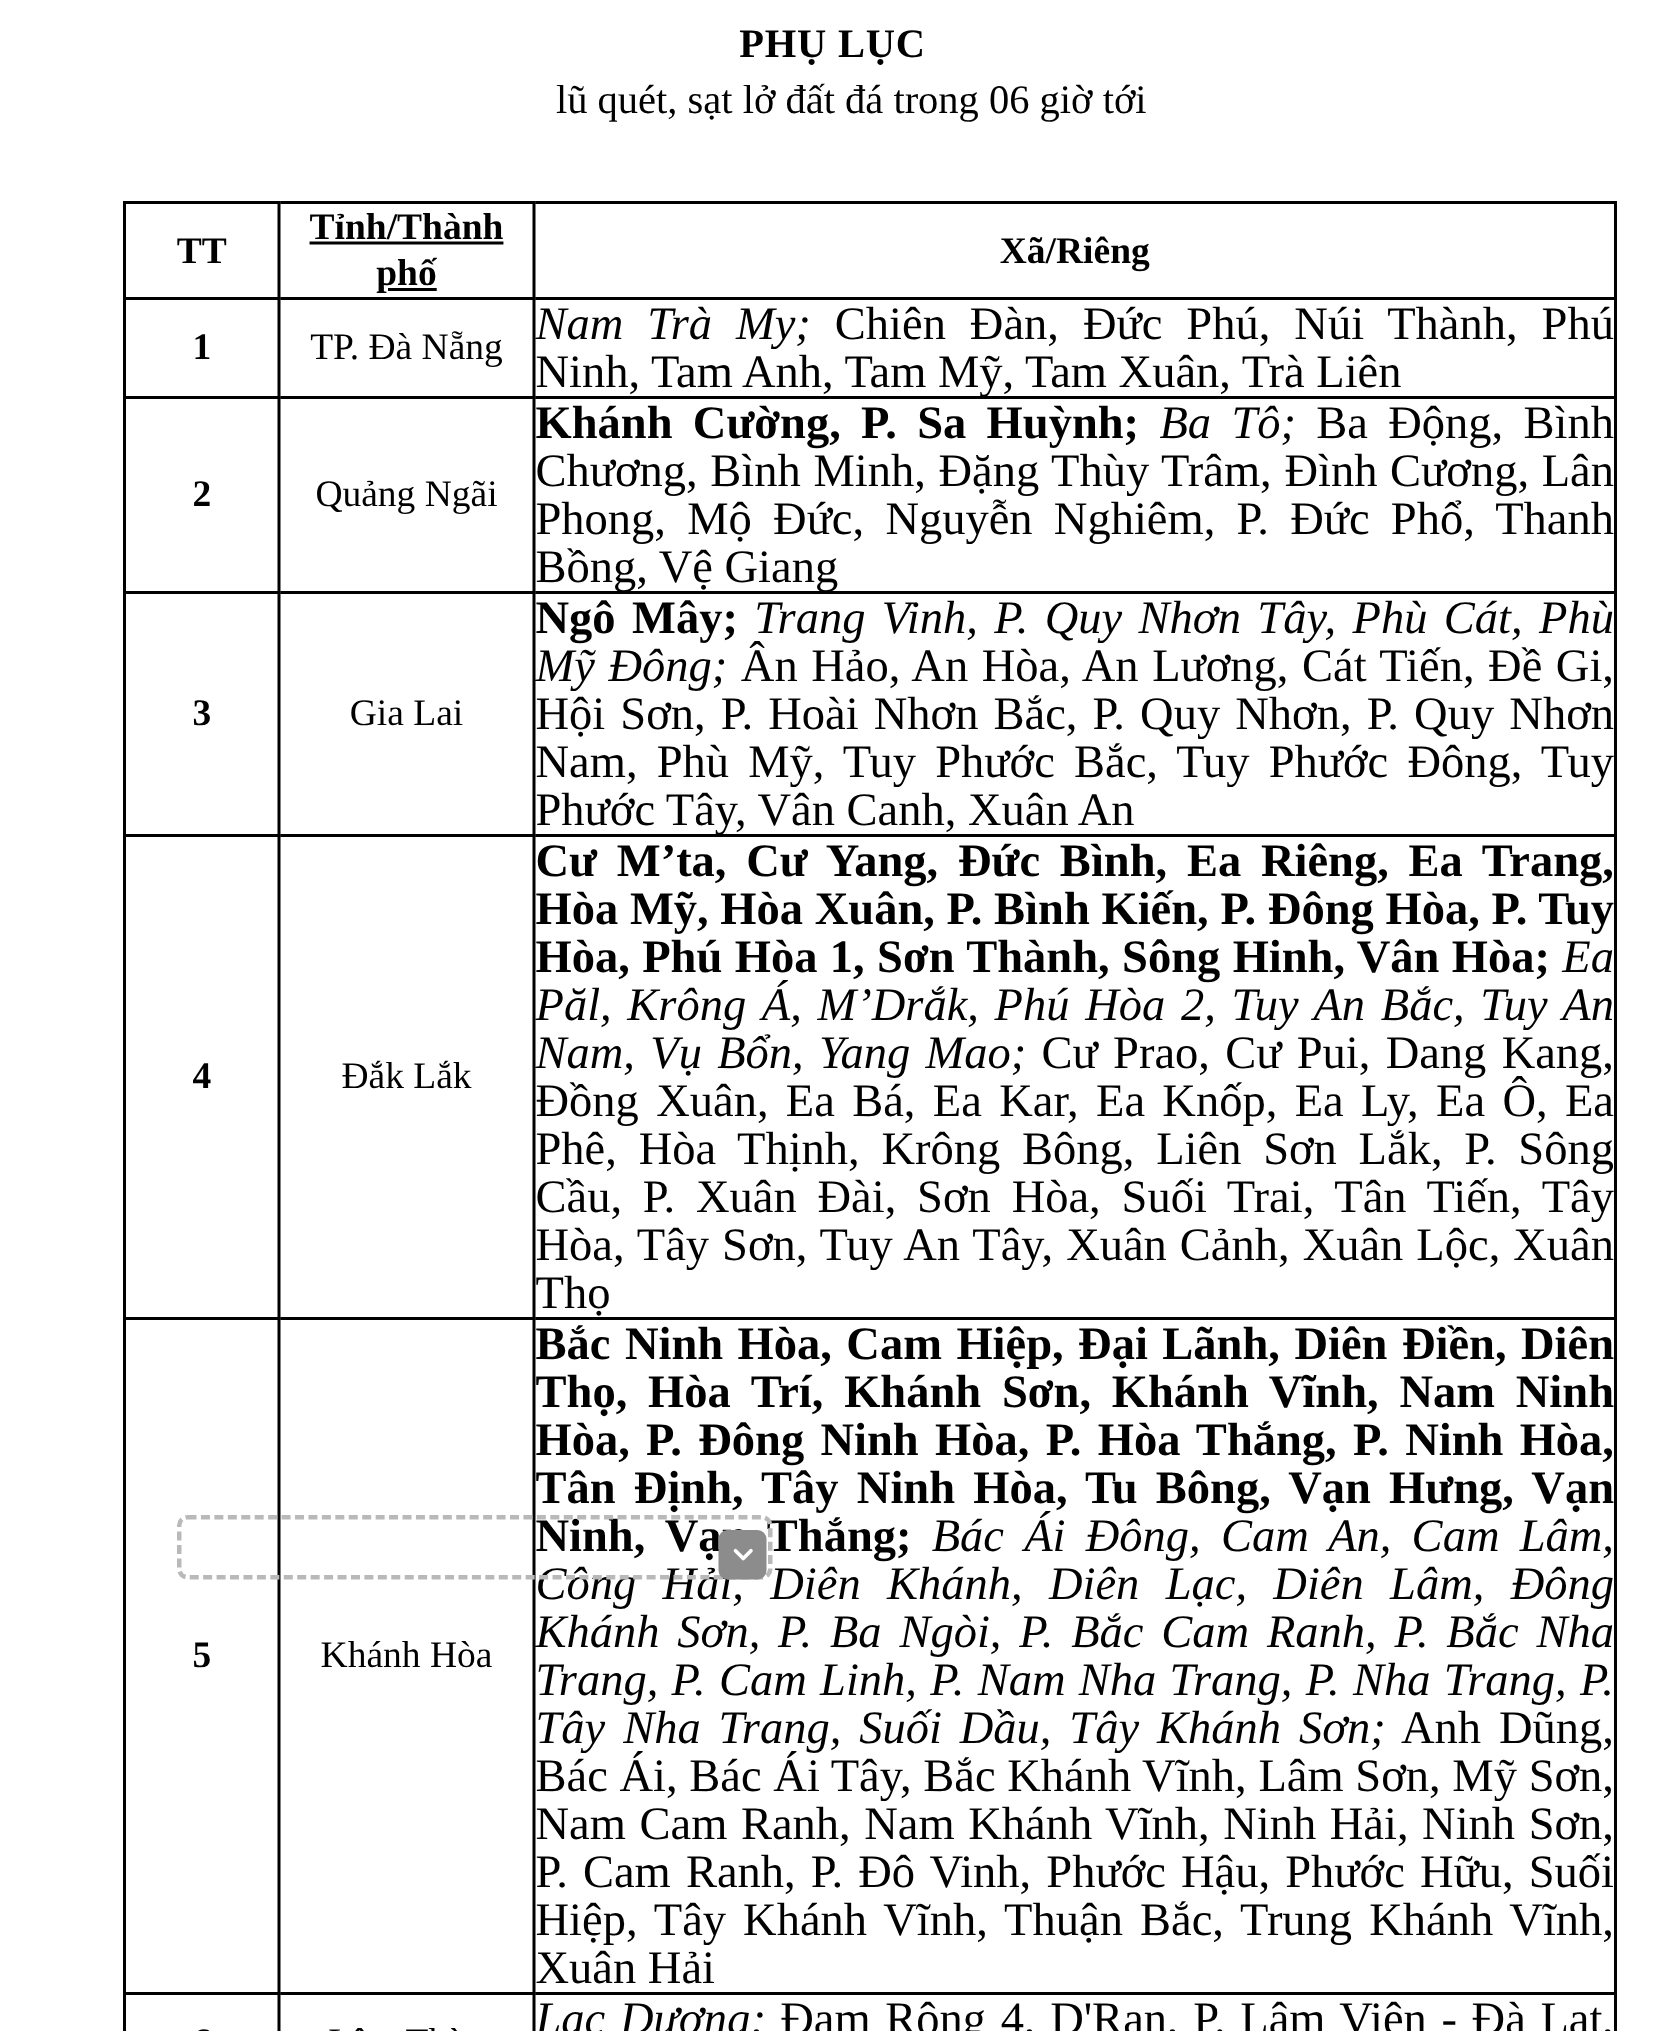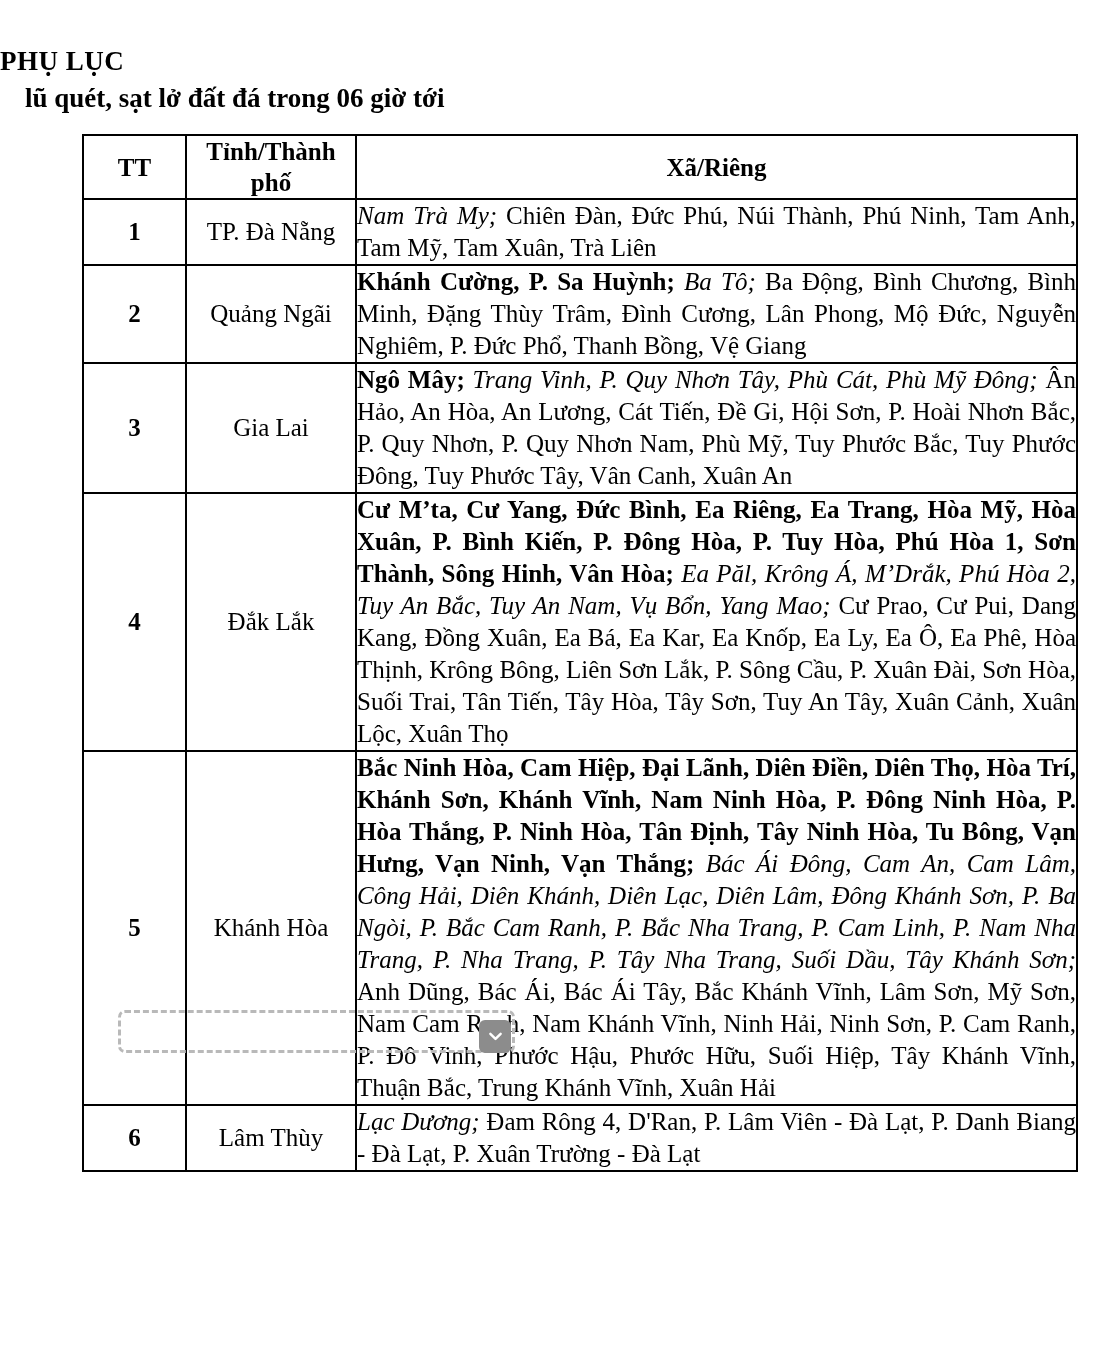--- a/index.html
+++ b/index.html
@@ -19,38 +19,38 @@
 
   .page {
     position: relative;
     width: 1110px;
     height: 1354px;
     box-sizing: border-box;
   }
 
   
   .titles {
-    padding-top: 44px;
-    text-align: left;
+    padding-top: 12px;
+    text-align: center;
   }
   .title-main {
     font-size: 27px;
     font-weight: bold;
     letter-spacing: 0.5px;
     line-height: 1.32;
   }
   .title-sub {
     font-size: 27px;
     font-weight: bold;
     line-height: 1.38;
     margin-top: 4px;
   }
   .title-sub2 {
     font-size: 27px;
-    font-weight: bold;
+    font-weight: normal;
     line-height: 1.38;
     margin-left: 25px;
   }
 
   
   .table-wrap {
     position: absolute;
     left: 82px;
     top: 134px;
     width: 816px;
@@ -71,38 +71,38 @@
   col.c-prov   { width: 170px; }
   col.c-wards  { width: 721px; }
 
   th.h-tt, th.h-prov, th.h-wards {
     font-size: 25px;
     font-weight: bold;
     text-align: center;
     line-height: 1.24;
     padding: 9px 6px 11px 6px;
   }
-  th.h-prov { padding-left: 4px; padding-right: 4px; }
+  th.h-prov { padding-left: 4px; padding-right: 4px; text-decoration: underline; }
 
   td.tt {
     font-size: 25px;
     font-weight: bold;
     text-align: center;
     vertical-align: middle;
   }
   td.prov {
     font-size: 25px;
     font-weight: normal;
     text-align: center;
     vertical-align: middle;
     line-height: 1.26;
     padding: 0 5px;
   }
   td.wards {
-    font-size: 25px;
+    font-size: 31px;
     text-align: justify;
     text-justify: inter-word;
     vertical-align: top;
     line-height: 32px;
     padding: 5px 8px 6px 10px;
     hyphens: none;
   }
   td.wards .b { font-weight: bold; font-family: Liberation Serif, serif; }
   td.wards .i { font-style: italic; }
   td.wards .n { font-weight: normal; font-style: normal; }

